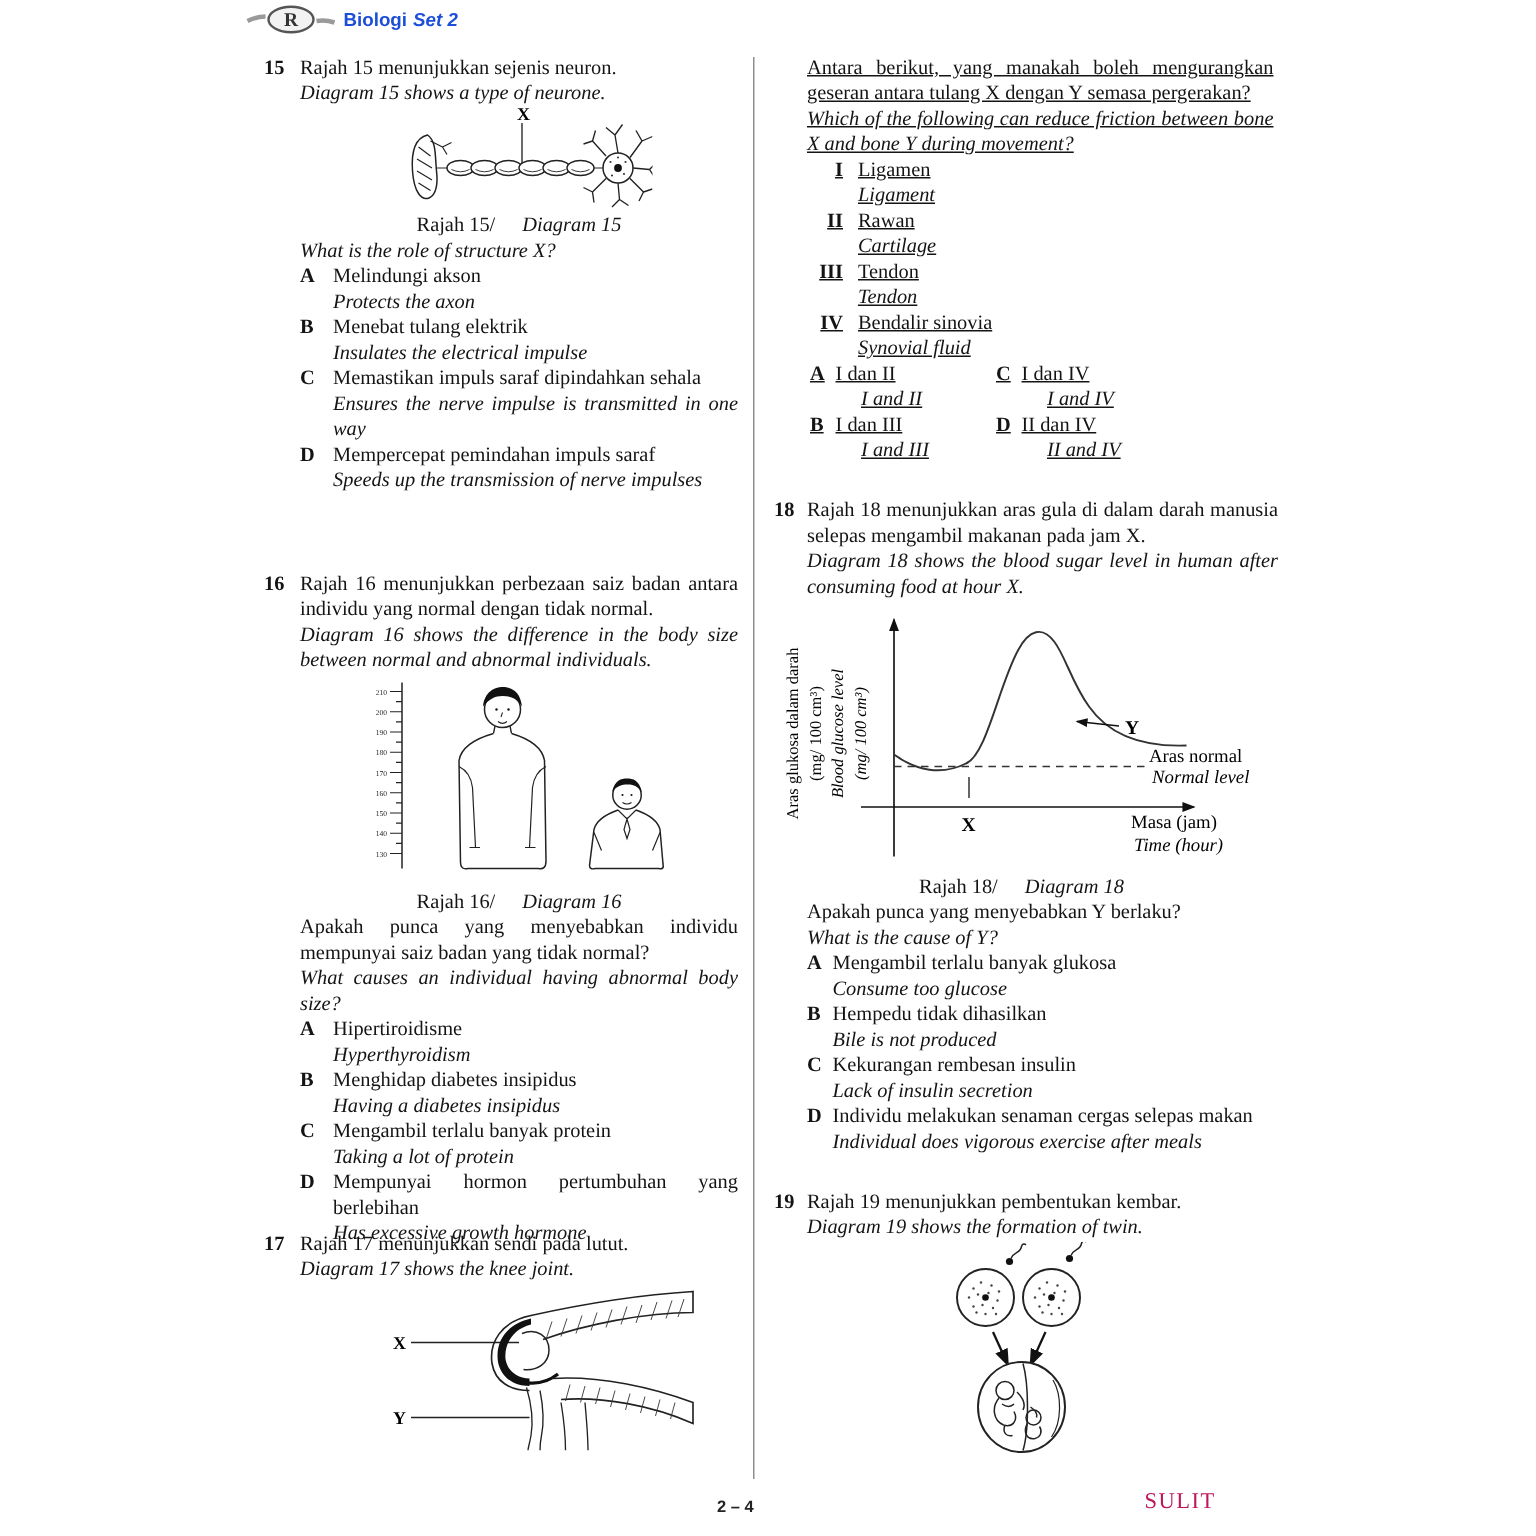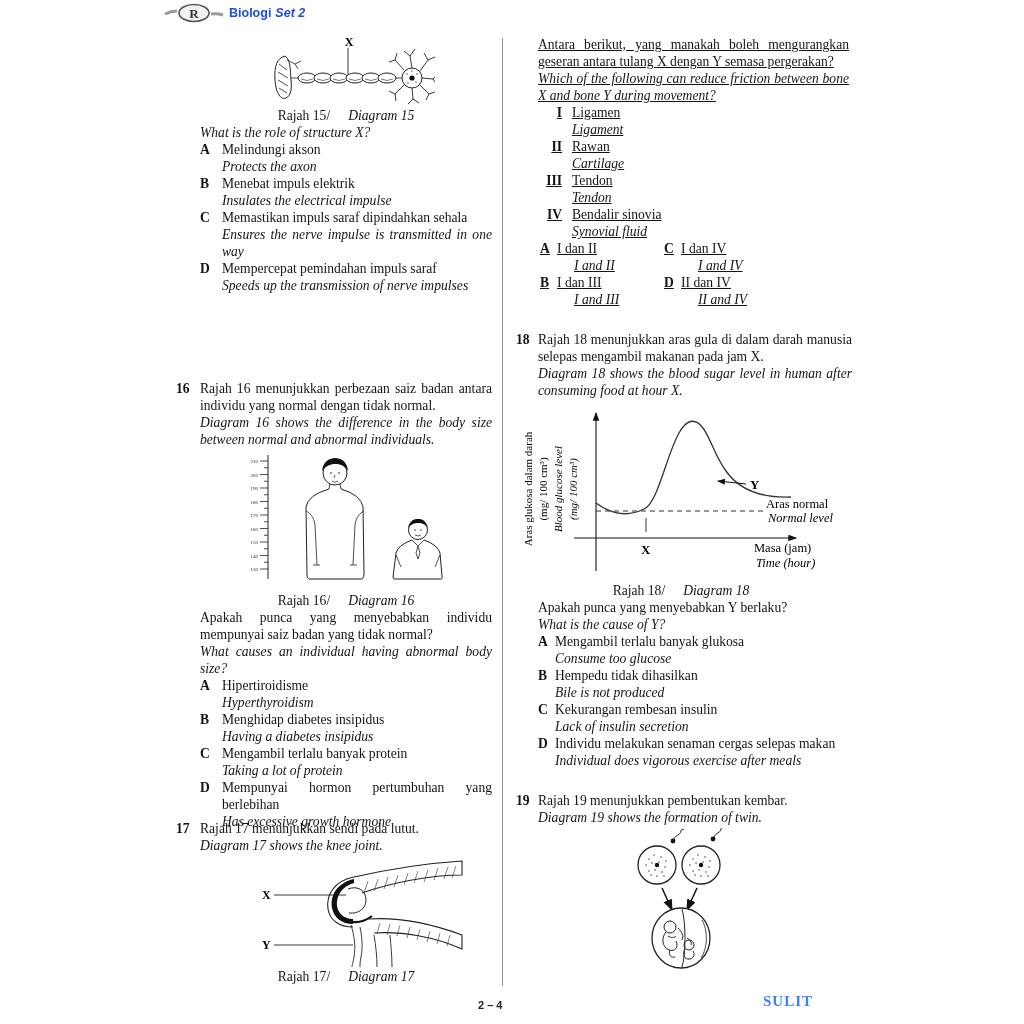--- a/index.html
+++ b/index.html
@@ -29,21 +29,21 @@
   #col-right .opt .letter{width:17px;}
   .optbody{flex:1;}
   .item{display:flex;}
   .rn{flex:none;width:24px;text-align:right;font-weight:700;margin-right:10px;}
   .item-en{margin-left:34px;}
   .agrid{display:grid;grid-template-columns:124px 1fr;margin-left:2px;}
   .acell .en{margin-left:34px;}
   figure{margin:0;}
   .footer-page{position:absolute;left:478px;top:997px;font-family:"Liberation Sans",sans-serif;
                font-weight:700;font-size:11px;color:#222;}
-  .footer-sulit{position:absolute;left:763px;top:993px;font-weight:700;font-size:15px;letter-spacing:1px;color:#3b82f6;}
+  .footer-sulit{position:absolute;left:763px;top:993px;font-weight:400;font-size:15px;letter-spacing:1px;color:#be185d;}
   svg text{font-family:"Liberation Serif",serif;}
 </style>
 </head>
 <body>
 
 <div class="page">
 
   <div class="header">
     <svg width="62" height="20" viewBox="0 0 62 20">
       <path d="M2,11 q 6,-3 12,-3" stroke="#9a9a9a" stroke-width="3" fill="none"></path>
@@ -52,20 +52,27 @@
       <text x="31" y="14.5" text-anchor="middle" font-size="13" font-weight="bold" fill="#333">R</text>
     </svg>
     <span class="brand"><span>Biologi</span><span class="set">Set 2</span></span>
   </div>
 
   <div class="divider"></div>
 
   <div id="col-left" class="col">
 
     <div class="q" id="q15" style="top:36px;">
+      <div class="qrow">
+        <span class="qnum">15</span>
+        <div class="qbody">
+          <div class="ms">Rajah 15 menunjukkan sejenis neuron.</div>
+          <div class="en">Diagram 15 shows a type of neurone.</div>
+        </div>
+      </div>
       <div class="qcontent">
         <figure>
           <svg width="170" height="70" viewBox="0 0 170 70" style="margin-left:65px;display:block;">
             <text x="84" y="10" text-anchor="middle" font-size="12" font-weight="bold">X</text>
             <line x1="83" y1="12" x2="83" y2="39" stroke="#222" stroke-width="0.9"></line>
             <line x1="26" y1="42" x2="140" y2="42" stroke="#222" stroke-width="0.8"></line>
             <path d="M20,20 C12,22 9,30 10,44 C11,58 16,64 21,62 C26,60 27,52 26,44 C25,34 26,24 20,20 Z" fill="#fff" stroke="#222" stroke-width="1"></path>
             <path d="M14,28 L22,34 M13,36 L23,42 M13,44 L23,50 M14,52 L22,57 M22,24 L30,28 M30,28 L36,25 M30,28 L33,33" stroke="#222" stroke-width="0.8" fill="none"></path>
             <g fill="#fff" stroke="#222" stroke-width="1">
               <ellipse cx="42" cy="42" rx="9" ry="5"></ellipse>
@@ -97,21 +104,21 @@
         <div class="opt">
             <span class="letter">A</span>
             <div class="optbody">
               <div class="ms">Melindungi akson</div>
               <div class="en">Protects the axon</div>
             </div>
           </div>
         <div class="opt">
             <span class="letter">B</span>
             <div class="optbody">
-              <div class="ms">Menebat impuls elektrik</div>
+              <div class="ms">Menebat tulang elektrik</div>
               <div class="en">Insulates the electrical impulse</div>
             </div>
           </div>
         <div class="opt">
             <span class="letter">C</span>
             <div class="optbody">
               <div class="ms">Memastikan impuls saraf dipindahkan sehala</div>
               <div class="en">Ensures the nerve impulse is transmitted in one way</div>
             </div>
           </div>
@@ -262,23 +269,20 @@
                 <line x1="140" y1="67" x2="137" y2="78"></line>
                 <line x1="150" y1="68" x2="147" y2="79"></line>
                 <line x1="160" y1="70" x2="157" y2="81"></line>
                 <line x1="170" y1="72" x2="167" y2="83"></line>
                 <line x1="180" y1="74" x2="177" y2="85"></line>
                 <line x1="190" y1="76" x2="187" y2="87"></line>
                 <line x1="200" y1="78" x2="197" y2="89"></line>
             </g>
             <path d="M101,68 C104,78 106,88 104,100 C103,106 102,108 102,110 M110,70 C112,80 113,90 111,100 C110,105 110,107 110,110 M124,78 C126,90 127,100 127,110 M140,78 C141,90 142,100 142,110" fill="none" stroke="#222" stroke-width="0.9"></path>
           </svg>
-          <figcaption class="caption">
-            <span>Rajah 17/</span><span class="cap-en">Diagram 17</span>
-          </figcaption>
         </figure>
       </div>
     </div>
   </div>
 
   <div id="col-right" class="col">
 
     <div class="q" id="q17cont" style="top:36px;text-decoration:underline;">
       <div class="qcontent">
         <div class="ms">Antara berikut, yang manakah boleh mengurangkan geseran antara tulang X dengan Y semasa pergerakan?</div>

